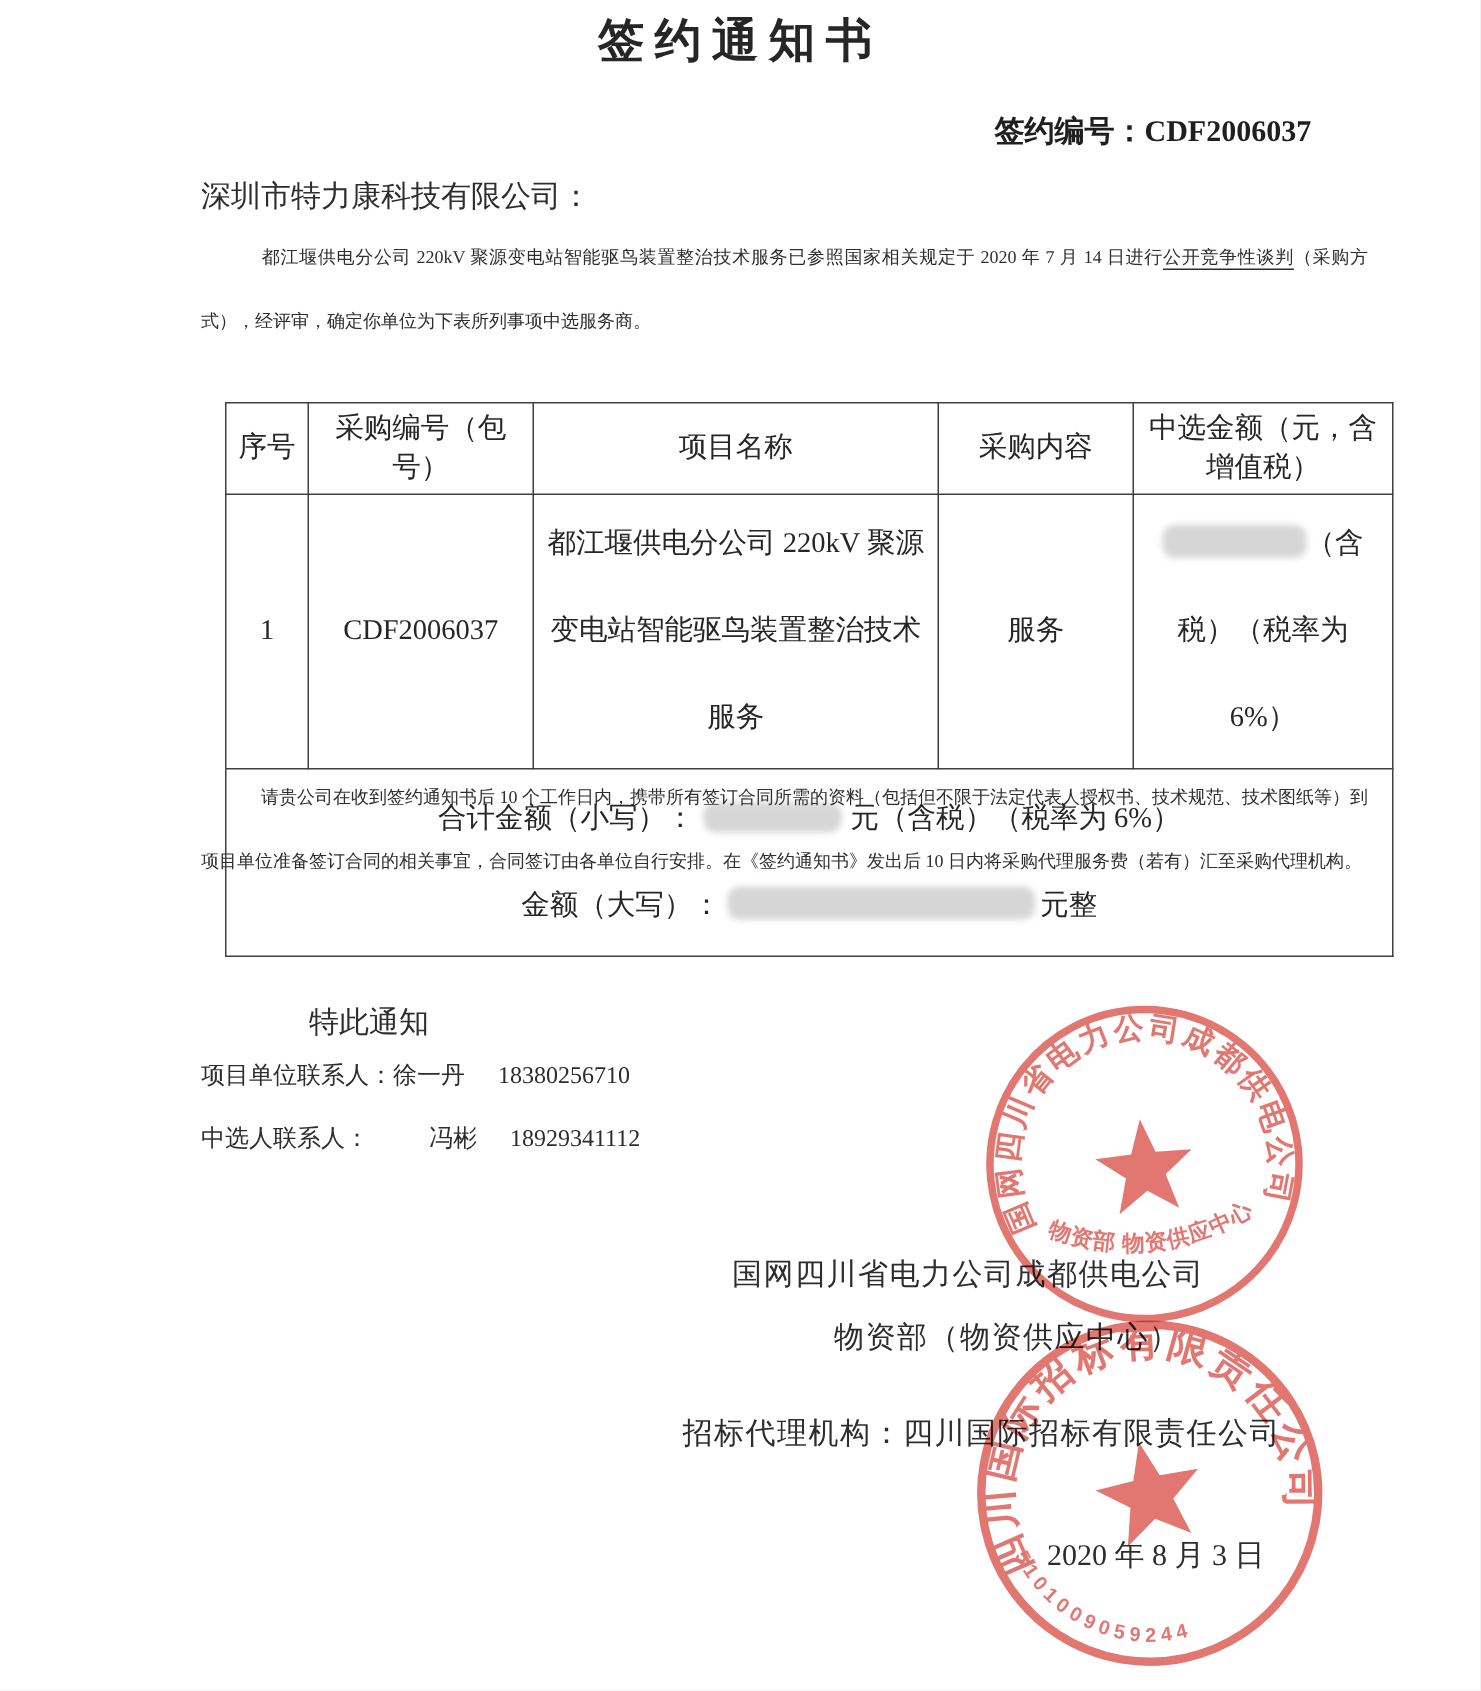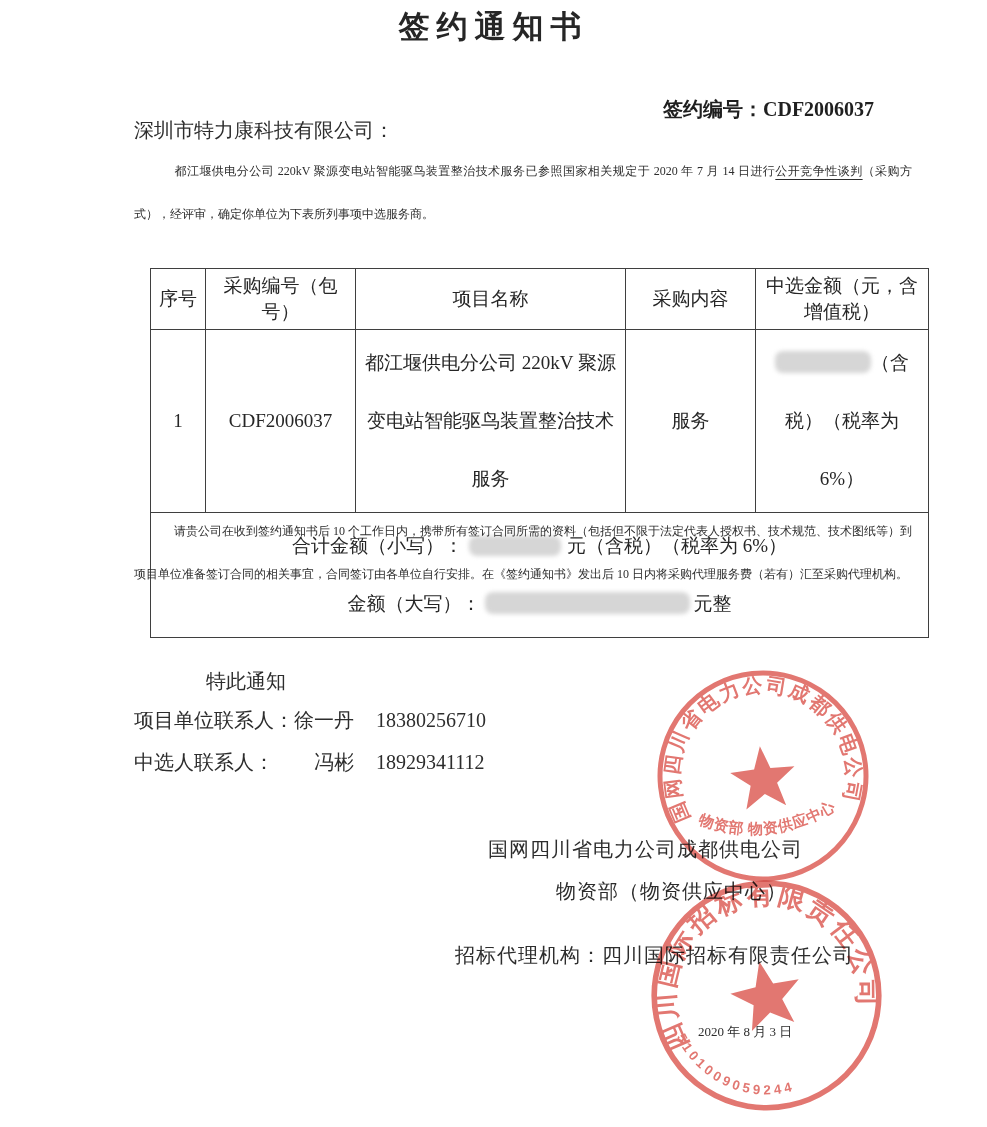--- a/index.html
+++ b/index.html
@@ -6,21 +6,21 @@
   .page{
     position:relative;width:987px;height:1127px;background:#ffffff;
     font-family:"Liberation Serif","DejaVu Serif",serif;color:#2d2d2d;
     overflow:hidden;margin:0 auto;
   }
   .abs{position:absolute;}
   .doc-title{
     top:6px;left:0;width:987px;text-align:center;
     font-size:31px;font-weight:600;letter-spacing:7px;color:#262626;
   }
-  .ref-line{top:96px;left:663px;font-size:20px;font-weight:600;color:#1f1f1f;}
+  .ref-line{top:74px;left:663px;font-size:20px;font-weight:600;color:#1f1f1f;}
   .addressee{top:117px;left:134px;font-size:20px;}
   .para{left:134px;width:778px;font-size:12px;line-height:43px;text-align:justify;}
   .para1{top:150px;}
   .para1 .indent,.para2 .indent{display:inline-block;width:40px;}
   .u{text-decoration:underline;text-underline-offset:4px;}
   .table-wrap{top:268px;left:134px;width:778px;padding-left:16px;}
   table.award{border-collapse:collapse;width:778px;table-layout:fixed;font-size:19px;color:#262626;}
   table.award th,table.award td{border:1.6px solid #3f3f3f;padding:4px 6px;vertical-align:middle;}
   table.award th{font-weight:normal;text-align:center;line-height:26px;height:48px;}
   table.award td{text-align:center;line-height:58px;}
@@ -30,29 +30,29 @@
   .redact{
     display:inline-block;background:#d6d6d6;border-radius:8px;
     filter:blur(2px);vertical-align:-4px;
   }
   .redact-amt{width:96px;height:22px;}
   .redact-small{width:92px;height:20px;margin:0 6px;}
   .redact-cap{width:205px;height:22px;margin:0 4px;}
   .remark{top:476px;left:134px;width:778px;text-align:right;font-size:20px;padding-right:2px;}
   .para2{top:510px;}
   .notice{top:668px;left:206px;font-size:20px;}
-  .contact{left:134px;font-size:20px;}
+  .contact{left:134px;font-size:16px;}
   .contact .gap{display:inline-block;width:22px;}
   .contact .gap-wide{display:inline-block;width:40px;}
   .contact1{top:707px;}
   .contact2{top:749px;}
   .sign-company{top:836px;left:488px;font-size:20px;letter-spacing:1px;}
   .sign-dept{top:878px;left:556px;font-size:20px;letter-spacing:1px;}
   .agency-line{top:942px;left:455px;font-size:20px;letter-spacing:1px;}
-  .issue-date{top:1023px;left:698px;font-size:13px;}
+  .issue-date{top:1023px;left:698px;font-size:20px;}
   .seal{mix-blend-mode:multiply;opacity:.85;pointer-events:none;}
   .seal text{font-family:"Liberation Sans","DejaVu Sans",sans-serif;font-weight:bold;}
   .seal-1{top:666px;left:653px;transform:rotate(-6deg);}
   .seal-2{top:873px;left:644px;transform:rotate(-12deg);}
 </style>
 </head>
 <body>
 
 <div class="page">
 

